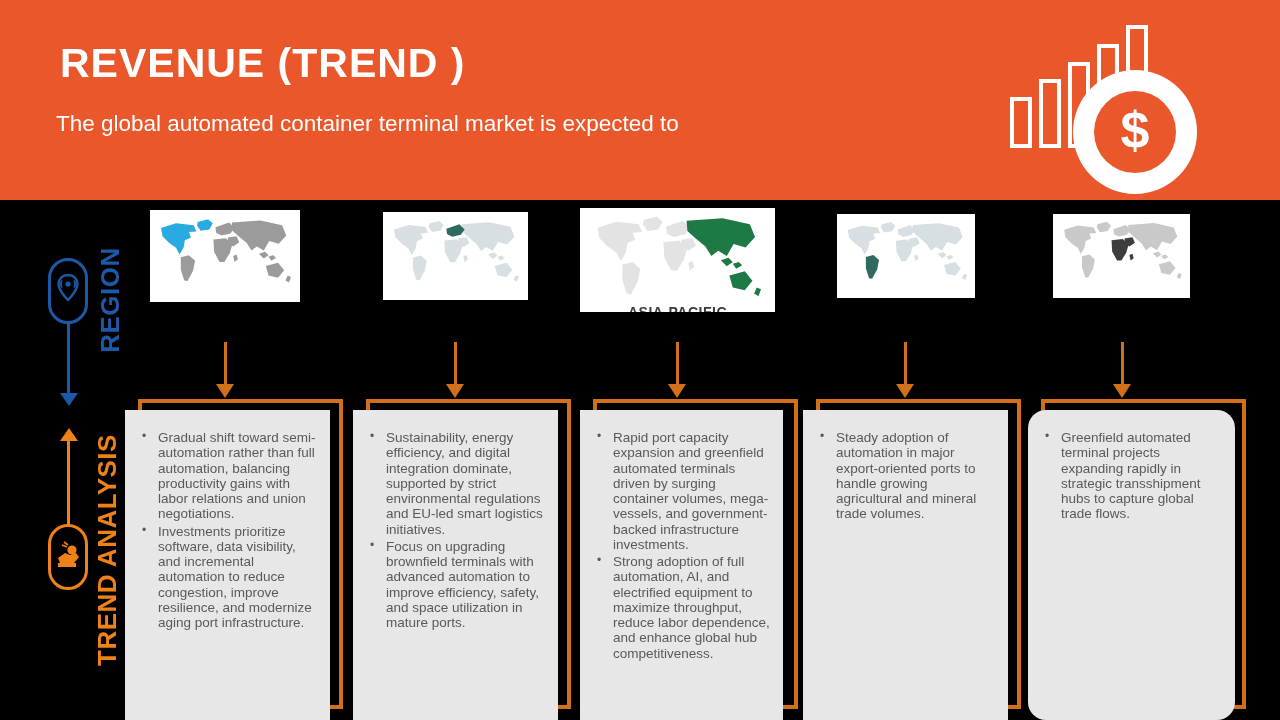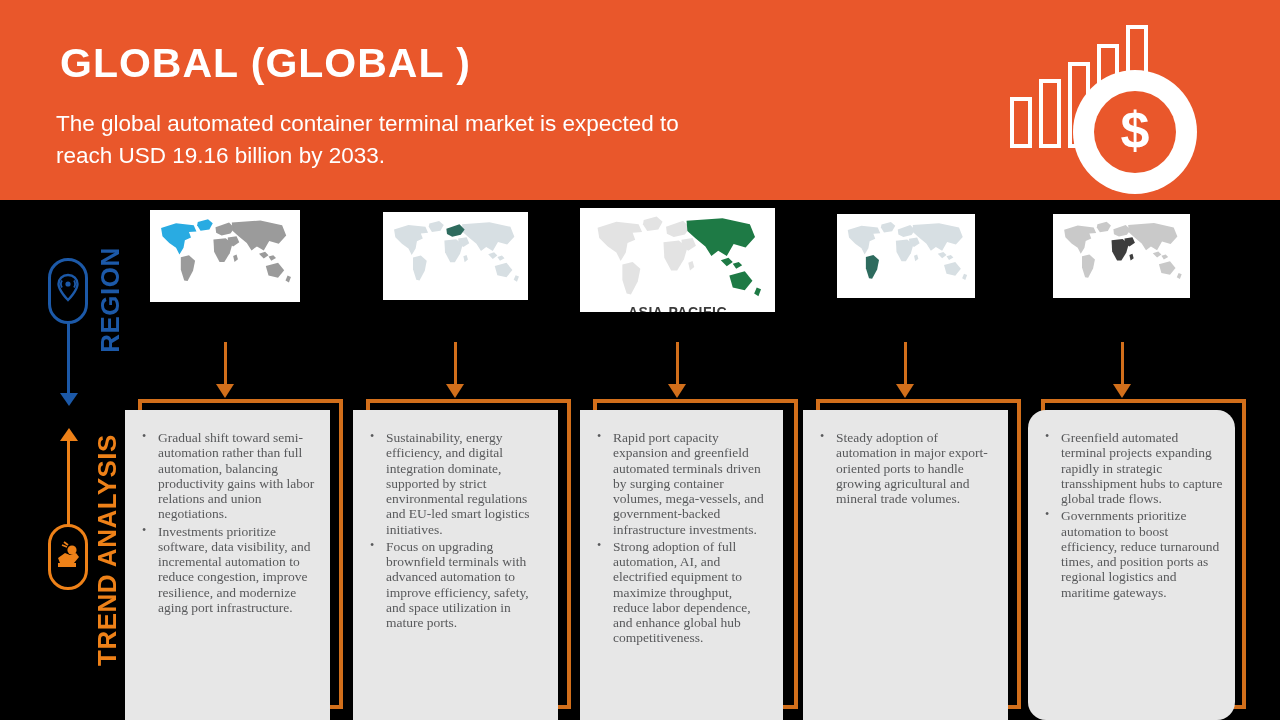--- a/index.html
+++ b/index.html
@@ -79,21 +79,21 @@
   .flow1 { left:216px; } .flow2 { left:446px; } .flow3 { left:668px; }
   .flow4 { left:896px; } .flow5 { left:1113px; }
 
   
   .trend-frame { position:absolute; top:399px; width:205px; height:310px;
     border:4px solid #D26F1B; background:transparent; z-index:1; }
   .frame1 { left:138px; }  .frame2 { left:366px; }  .frame3 { left:593px; }
   .frame4 { left:816px; }  .frame5 { left:1041px; }
 
   .trend-box { position:absolute; top:410px; width:205px; height:310px;
-    background:#E7E7E7; z-index:2; padding:20px 12px 0 10px;font-family:Liberation Serif, serif; }
+    background:#E7E7E7; z-index:2; padding:20px 12px 0 10px; }
   .box1 { left:125px; }  .box2 { left:353px; }  .box3 { left:580px; width:203px; }
   .box4 { left:803px; }  .box5 { left:1028px; width:207px;border-radius:18px; }
 
   .bullets { margin:0; padding:0; list-style:none; }
   .bullets li {
     position:relative; padding-left:23px; margin-bottom:2px;
     color:#58595B; font-size:13.5px; line-height:1.13;
   }
   .bullets li::before { content:"•"; position:absolute; left:7px; top:0; font-size:12px; color:#58595B; }
 </style>
@@ -110,24 +110,23 @@
     <path id="rg-seasia" d="M150,54 l9,-3 5,5 -7,5 z M164,58 l7,-2 4,4 -7,4 z"></path>
     <path id="rg-australia" d="M160,72 L178,67 L187,78 L178,89 L164,86 Z"></path>
     <path id="rg-newzealand" d="M192,86 l5,2 -3,8 -5,-3 z"></path>
     <path id="rg-greenland" d="M60,7 l15,-4 7,6 -5,9 -13,2 -5,-8 z"></path>
     <path id="rg-northamerica" d="M6,16 L28,9 L54,12 L58,21 L47,22 L50,30 L41,34 L39,45 L33,55 L28,45 L18,38 L8,28 Z"></path>
     <path id="rg-southamerica" d="M35,59 L47,56 L56,64 L53,79 L45,94 L40,93 L35,77 Z"></path>
   </defs>
 </svg>
 
 <div class="header">
-  <div class="title">GLOBAL (GLOBAL )</div>
+  <div class="title">REVENUE (TREND )</div>
   <div class="subtitle">
     <div>The global automated container terminal market is expected to</div>
-    <div>reach USD 19.16 billion by 2033.</div>
   </div>
   <div>
     <div class="bar bar1"></div>
     <div class="bar bar2"></div>
     <div class="bar bar3"></div>
     <div class="bar bar4"></div>
     <div class="bar bar5"></div>
   </div>
   <div class="dollar-badge">
     <div class="dollar-inner">
@@ -292,15 +291,14 @@
   </ul>
 </div>
 <div class="trend-box box4">
   <ul class="bullets">
     <li>Steady adoption of automation in major export-oriented ports to handle growing agricultural and mineral trade volumes.</li>
   </ul>
 </div>
 <div class="trend-box box5">
   <ul class="bullets">
     <li>Greenfield automated terminal projects expanding rapidly in strategic transshipment hubs to capture global trade flows.</li>
-    <li>Governments prioritize automation to boost efficiency, reduce turnaround times, and position ports as regional logistics and maritime gateways.</li>
   </ul>
 </div>
 
 </body></html>

